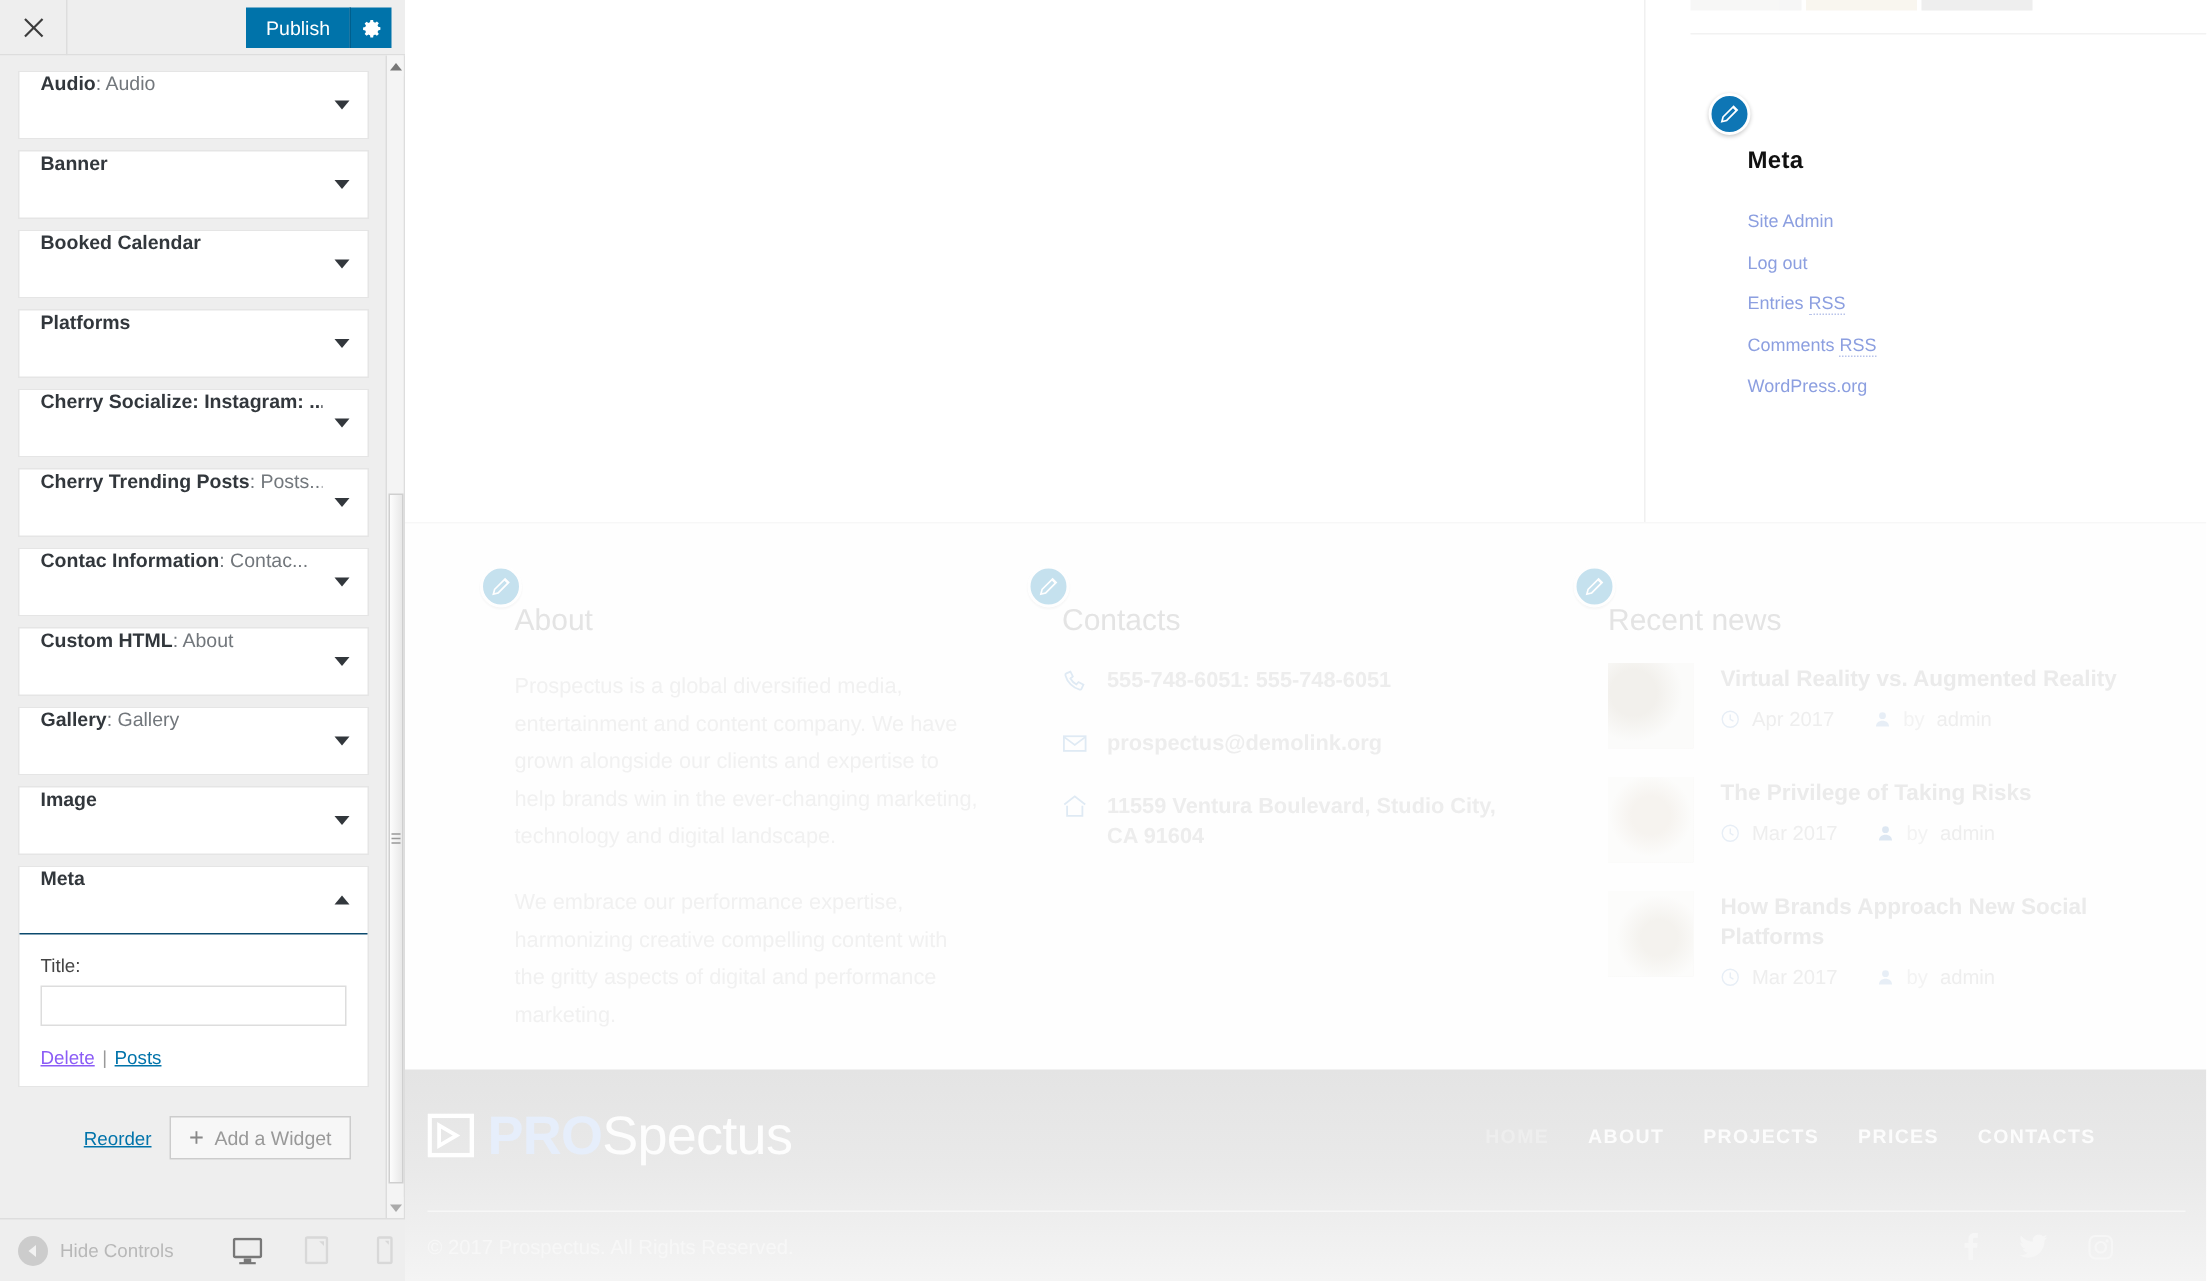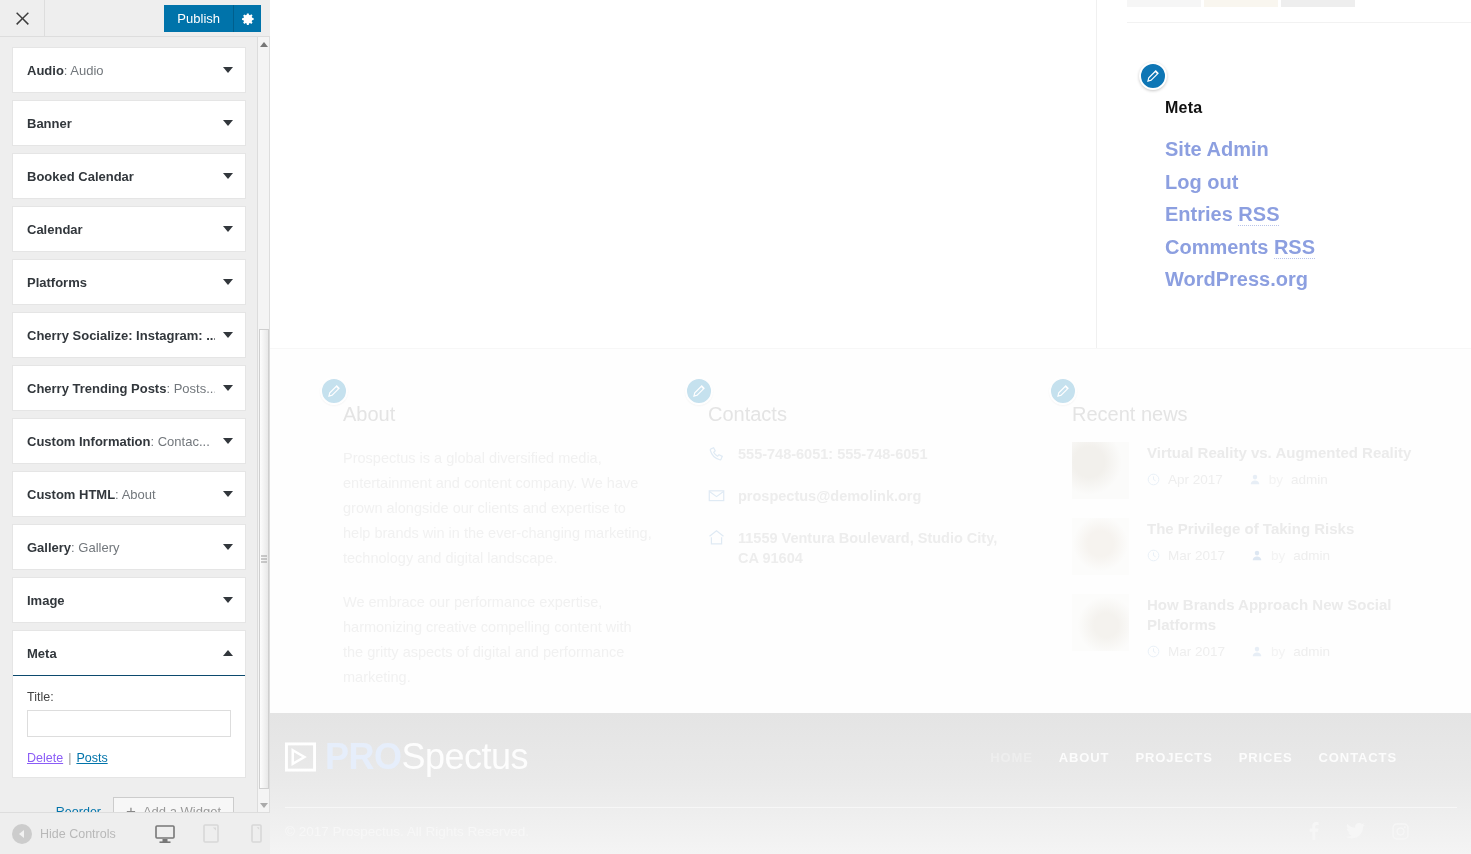--- a/index.html
+++ b/index.html
@@ -67,21 +67,21 @@
     padding: 10px 12px 0 12px;
   }
   .widget {
     background: #fff;
     border: 1px solid #e5e5e5;
     margin-bottom: 7px;
   }
   .widget-top {
     position: relative;
     height: 44px;
-    display: flex; align-items: center;
+    display: flex; 
     padding: 0 30px 0 14px;
     cursor: pointer;
   }
   .widget-title {
     font-size: 13px; color: #32373c; font-weight: bold;
     white-space: nowrap; overflow: hidden;
   }
   .widget-title .wsub { font-weight: 400; color: #72777c; }
   .widget-arrow {
     position: absolute; right: 12px; top: 50%;
@@ -270,23 +270,22 @@
     margin-left: 26px; margin-top: 9px;
     font-size: 16px; font-weight: bold; color: #111;
     letter-spacing: .2px;
   }
   .meta-list {
     list-style: none;
     margin-left: 26px; margin-top: 21px;
   }
   .meta-list li { margin-bottom: 9.5px; }
   .meta-list a {
-    font-size: 20px; color: #8c9fe0; text-decoration: none;
+    font-size: 12px; color: #8c9fe0; text-decoration: none;
     cursor: pointer;
-    font-weight: bold;
   }
   .meta-list a .abbr {
     border-bottom: 1px dotted #b9c4ea;
   }
 
   
   .pv-footer-widgets {
     position: absolute; left: 0; top: 348px;
     width: 1201px; height: 365px;
     background: #fefefe;
@@ -440,28 +439,20 @@
 
         <div class="widget">
           <div class="widget-top">
             <span class="widget-title">
               <b>Booked Calendar</b>
             </span>
             <span class="widget-arrow"></span>
           </div>
         </div>
 
-        <div class="widget">
-          <div class="widget-top">
-            <span class="widget-title">
-              <b>Calendar</b>
-            </span>
-            <span class="widget-arrow"></span>
-          </div>
-        </div>
 
         <div class="widget">
           <div class="widget-top">
             <span class="widget-title">
               <b>Platforms</b>
             </span>
             <span class="widget-arrow"></span>
           </div>
         </div>
 
@@ -479,21 +470,21 @@
             <span class="widget-title">
               <b>Cherry Trending Posts</b><span class="wsub">: <span>Posts...</span></span>
             </span>
             <span class="widget-arrow"></span>
           </div>
         </div>
 
         <div class="widget">
           <div class="widget-top">
             <span class="widget-title">
-              <b>Custom Information</b><span class="wsub">: <span>Contac...</span></span>
+              <b>Contac Information</b><span class="wsub">: <span>Contac...</span></span>
             </span>
             <span class="widget-arrow"></span>
           </div>
         </div>
 
         <div class="widget">
           <div class="widget-top">
             <span class="widget-title">
               <b>Custom HTML</b><span class="wsub">: <span>About</span></span>
             </span>

